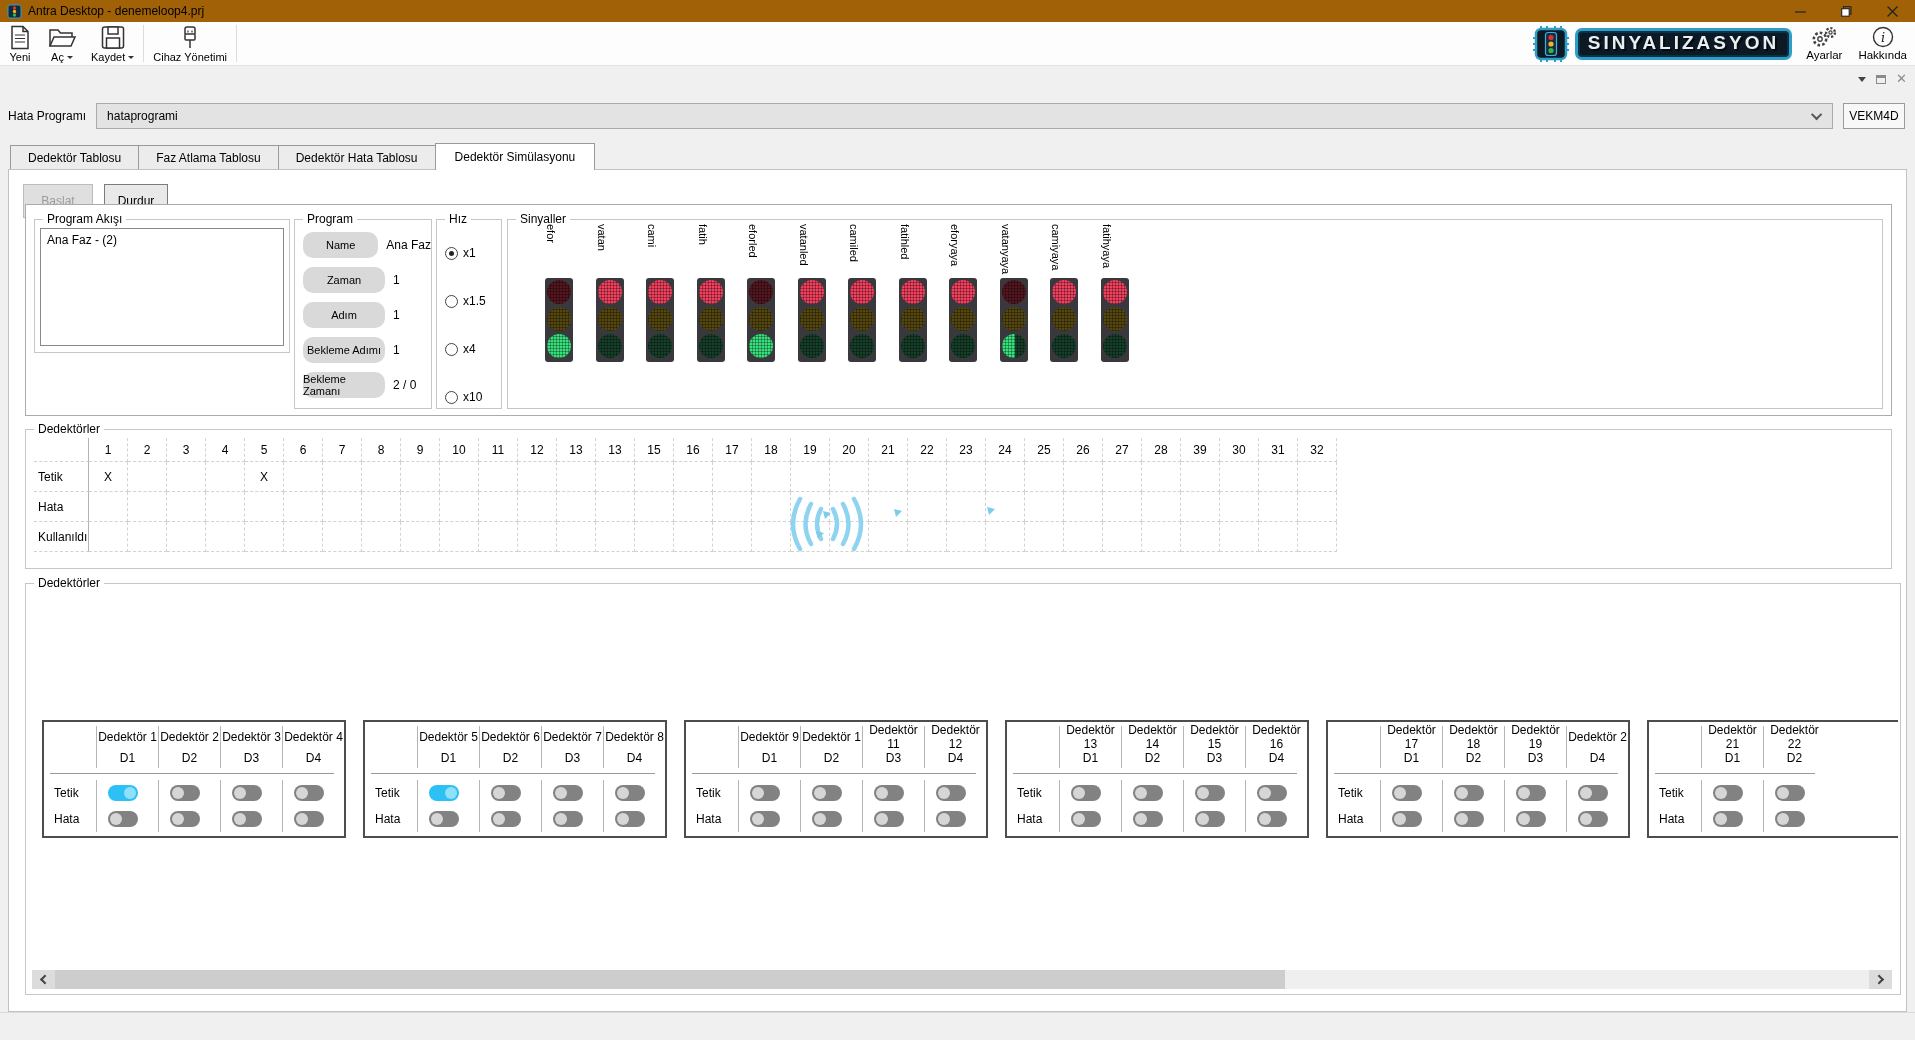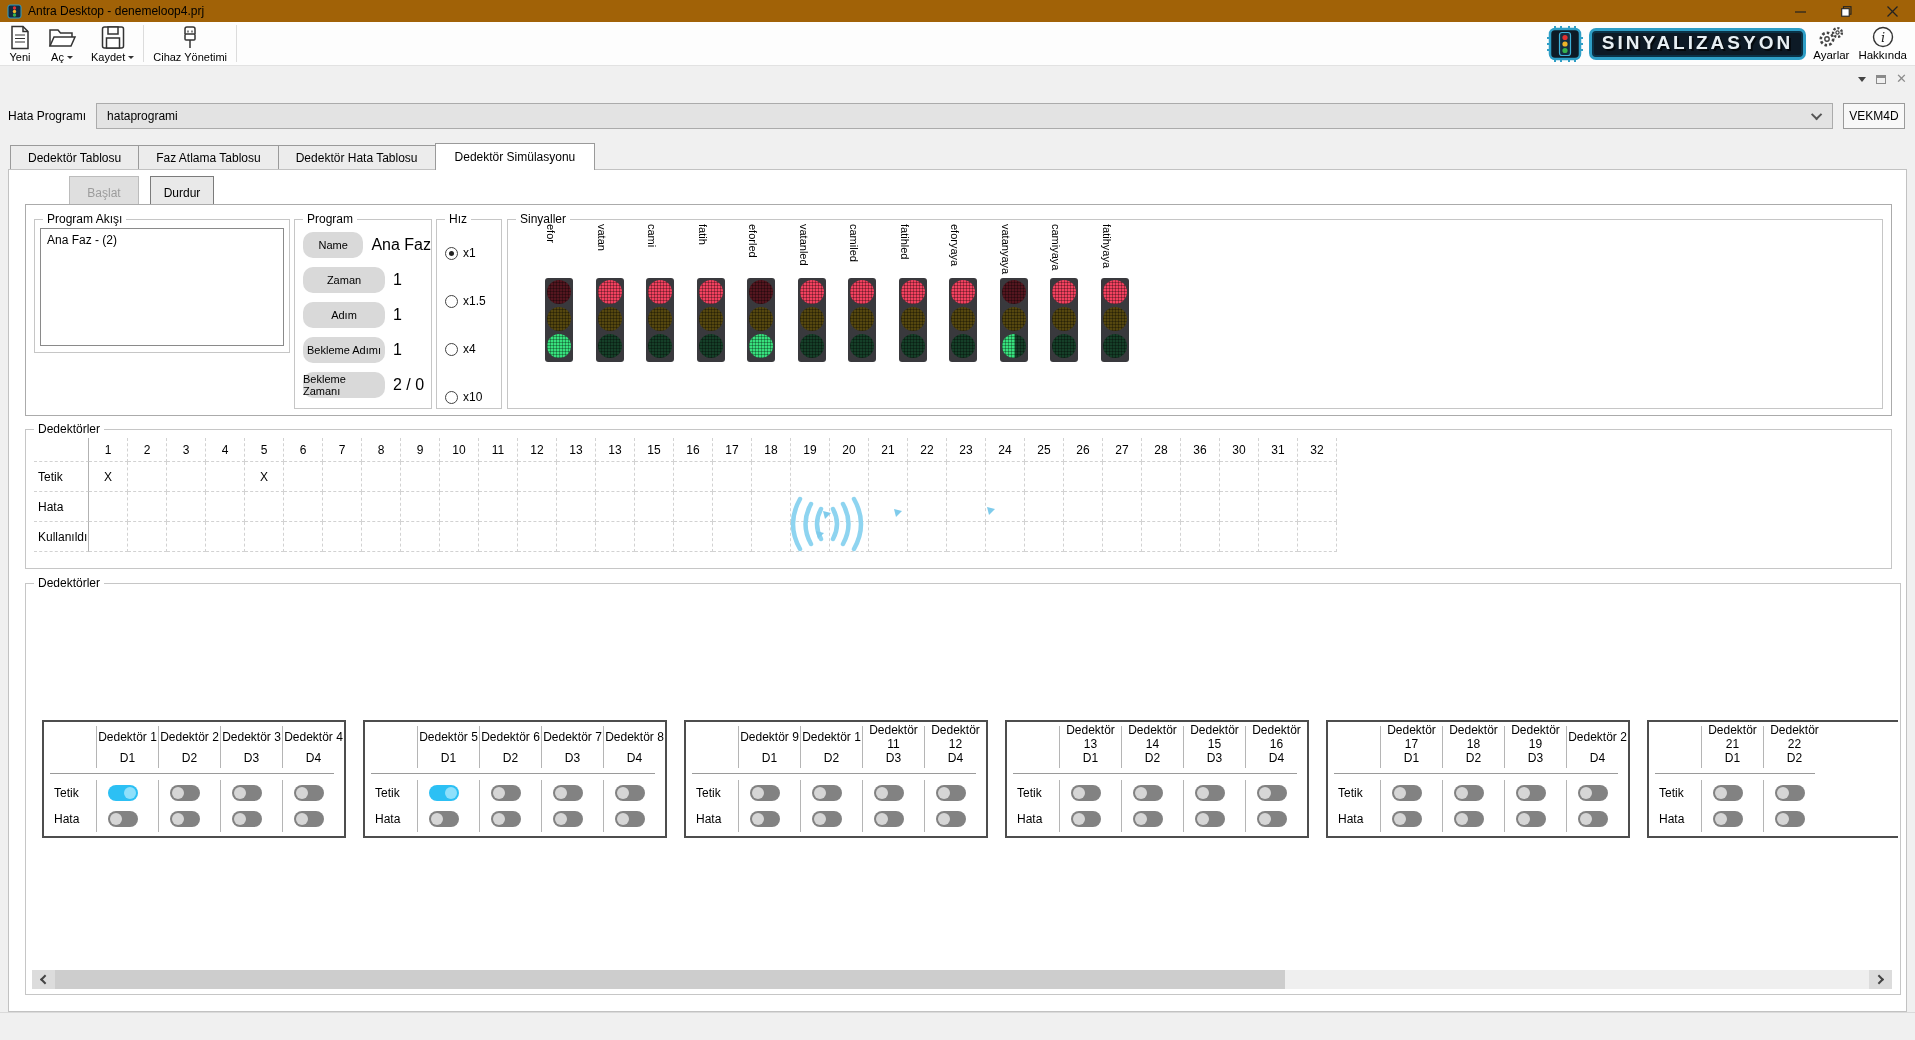--- a/index.html
+++ b/index.html
@@ -12,21 +12,21 @@
   .tb-title { font-size:12px; }
   .tb-controls { margin-left:auto; display:flex; height:100%; }
   .tb-btn { width:46px; height:100%; display:flex; align-items:center; justify-content:center; }
 
   
   .toolbar { height:44px; background:#fdfdfd; border-bottom:1px solid #e2e2e2; display:flex; align-items:stretch; }
   .tool-btn { display:flex; flex-direction:column; align-items:center; justify-content:space-between; padding:3px 7px 2px; font-size:11px; }
   .tool-btn .lblrow { display:flex; align-items:center; gap:3px; }
   .dd-arrow { width:0; height:0; border:3.5px solid transparent; border-top-color:#333; margin-top:3px; }
   .tool-sep { width:1px; background:#dcdcdc; margin:3px 2px; }
-  .tb-right { margin-left:auto; display:flex; align-items:center; gap:5px; padding-right:6px; }
+  .tb-right { margin-left:auto; display:flex; align-items:center; gap:12px; padding-right:6px; }
   .logo { display:flex; align-items:center; gap:4px; }
   .logo-badge { background:#0d1a26; color:#e8eff3; border:3px solid #2e9ec6; border-radius:7px; padding:1px 10px 3px; font-size:19px; font-weight:bold; letter-spacing:3px; text-shadow:2px 2px 0 rgba(0,0,0,.65); box-shadow:inset 0 0 0 2px #0a3247; }
   .icon-btn { display:flex; flex-direction:column; align-items:center; justify-content:center; gap:1px; font-size:11.5px; padding:0 2px; }
 
   
   .main-tabs { height:26px; background:#f0f0f0; display:flex; align-items:stretch; }
   .main-tab { padding:0 13px; line-height:26px; color:#a0a0a0; font-size:12px; }
   .main-tab.active { background:#fff; color:#000; }
   .mt-right { margin-left:auto; display:flex; align-items:center; gap:10px; padding-right:8px; }
   .tri-down { width:0; height:0; border:4px solid transparent; border-top:5px solid #444; margin-top:4px; }
@@ -40,38 +40,38 @@
   .btn { background:#e9e9e9; border:1px solid #8f8f8f; font-size:12px; display:flex; align-items:center; justify-content:center; }
   .vekm-btn { width:62px; height:26px; background:#f8f8f8; border:1px solid #9a9a9a; }
 
   
   .page { position:absolute; left:8px; right:8px; top:142px; bottom:28px; }
   .sub-tabs { display:flex; align-items:flex-end; height:27px; position:relative; z-index:3; padding-left:2px; }
   .sub-tab { height:24px; line-height:24px; padding:0 17px; background:#ececec; border:1px solid #9a9a9a; border-bottom:none; margin-right:-1px; }
   .sub-tab.active { height:27px; line-height:27px; background:#fff; position:relative; z-index:4; margin-bottom:-1px; padding:0 19px; }
   .sub-page { position:absolute; left:0; right:0; top:27px; bottom:0; background:#fff; border:1px solid #c2c2c2; }
 
-  .run-btn { position:absolute; top:6px; height:34px;margin-left:46px; }
+  .run-btn { position:absolute; top:14px; height:34px; }
   .start-btn { left:14px; width:70px; background:#dfdfdf; border-color:#bcbcbc; color:#9c9c9c; }
   .stop-btn { left:95px; width:64px; background:#e9e9e9; border-color:#7b7b7b; }
 
   
   .panel-top { position:absolute; left:16px; right:14px; top:34px; height:212px; border:1px solid #ababab; background:#fff; }
   .gb { position:absolute; border:1px solid #c6c6c6; background:#fff; }
   .gb-label { position:absolute; top:-8px; left:8px; background:#fff; padding:0 4px; font-size:12px; }
 
   .gb-flow { left:8px; top:14px; width:256px; height:134px; }
   .flow-list { position:absolute; left:5px; right:5px; top:8px; bottom:6px; border:1px solid #8a8a8a; background:#fff; padding:3px 6px; }
   .flow-item { font-size:12px; line-height:16px; }
 
   .gb-program { left:268px; top:14px; width:138px; height:190px; }
   .prog-rows { padding:12px 0 0 0; display:flex; flex-direction:column; gap:9px; }
   .prog-row { display:flex; align-items:center; height:26px; }
   .prog-lbl { width:82px; margin-left:8px; height:26px; background:#d9d9d9; display:flex; align-items:center; justify-content:center; font-size:11px;border-radius:10px; }
-  .prog-val { margin-left:8px; font-size:16px; white-space:nowrap; }
+  .prog-val { margin-left:8px; font-size:12px; white-space:nowrap; }
 
   .gb-speed { left:410px; top:14px; width:66px; height:190px; }
   .radio-rows { padding:26px 0 0 8px; display:flex; flex-direction:column; gap:34px; }
   .radio-row { display:flex; align-items:center; gap:5px; height:14px; }
   .radio { width:13px; height:13px; border:1px solid #424242; border-radius:50%; background:#fff; position:relative; flex:0 0 auto; }
   .radio.sel::after { content:""; position:absolute; left:3px; top:3px; width:5px; height:5px; border-radius:50%; background:#222; }
   .radio-lbl { font-size:12px; }
 
   .gb-signals { left:481px; top:14px; right:8px; height:190px; }
   .sig-rowwrap { position:relative; height:100%; padding-left:25px; display:flex; }
@@ -466,21 +466,21 @@
           <div class="tcell th">19</div>
           <div class="tcell th">20</div>
           <div class="tcell th">21</div>
           <div class="tcell th">22</div>
           <div class="tcell th">23</div>
           <div class="tcell th">24</div>
           <div class="tcell th">25</div>
           <div class="tcell th">26</div>
           <div class="tcell th">27</div>
           <div class="tcell th">28</div>
-          <div class="tcell th">36</div>
+          <div class="tcell th">39</div>
           <div class="tcell th">30</div>
           <div class="tcell th">31</div>
           <div class="tcell th">32</div>
           <div class="tcell rowlbl">Tetik</div>
           <div class="tcell">X</div>
           <div class="tcell"></div>
           <div class="tcell"></div>
           <div class="tcell"></div>
           <div class="tcell">X</div>
           <div class="tcell"></div>

